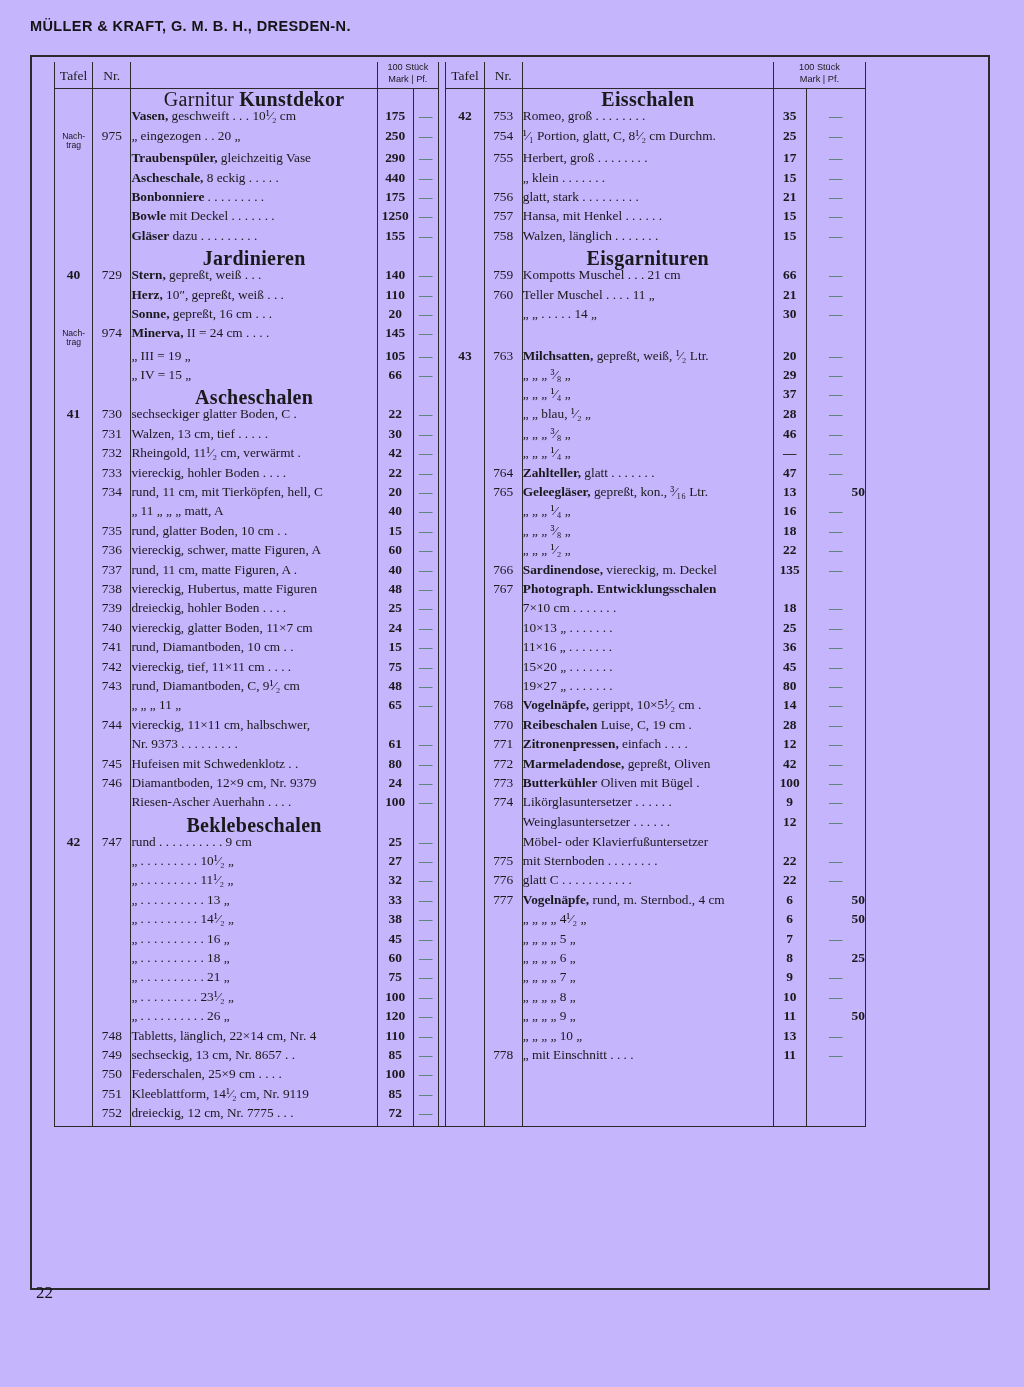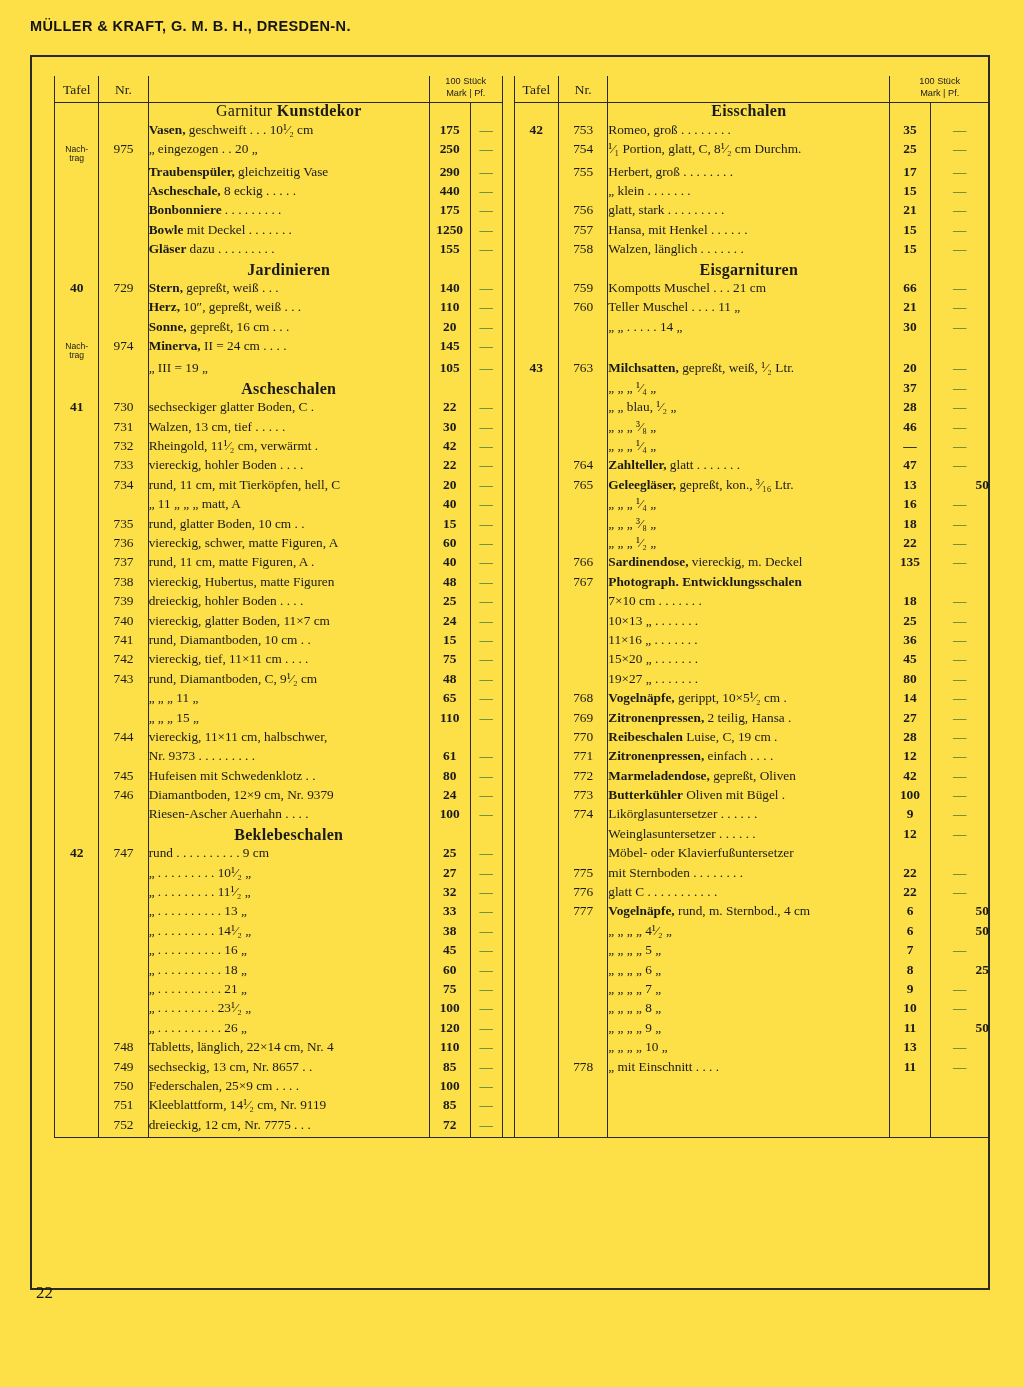--- a/index.html
+++ b/index.html
@@ -6,21 +6,21 @@
   body{
     width:1024px;height:1387px;
     background:#ffffff;
     font-family:"Liberation Serif", serif;
     color:#1a1a1a;
     position:relative;
     overflow:hidden;
   }
   .page{
     position:absolute;inset:0;
-    background:#fde047;
+    background:#c4b5fd;
   }
   .header{
     position:absolute;
     top:18px;left:30px;
     font-family:"Liberation Sans", sans-serif;
     font-weight:bold;
     font-size:14.5px;
     letter-spacing:0.4px;
     color:#141414;
   }
@@ -34,22 +34,22 @@
   
   .frame{
     position:absolute;
     left:30px;top:55px;
     width:960px;height:1235px;
     border:2.5px solid #2a2a2a;
     box-sizing:border-box;
   }
   .inner{
     position:absolute;
-    left:54px;top:76px;
-    width:936px;height:1222px;
+    left:54px;top:62px;
+    width:812px;height:1222px;
   }
   table.cat{
     border-collapse:collapse;
     font-family:"Liberation Serif", serif;
     font-size:13.3px;
     line-height:1.0;
   }
   
   col.c-tafel{width:46px;}
   col.c-nr{width:52px;}
@@ -85,21 +85,21 @@
   }
   .tafel{text-align:center;font-weight:bold;font-size:13.5px;padding-top:1px;}
   .tafel.small{font-family:"Liberation Sans",sans-serif;font-size:8.6px;font-weight:normal;line-height:1.05;padding-top:3px;}
   .nr{text-align:center;font-size:13.4px;padding-top:1px;}
   .desc{padding-left:7px;white-space:nowrap;padding-top:1px;}
   .mark{text-align:center;font-weight:bold;font-size:13.4px;padding-top:1px;}
   .pf{text-align:center;font-size:13.4px;padding-top:1px;color:#2a6b3a;}
   .pf.num{color:#1a1a1a;font-weight:bold;padding-left:45px;}
   .sect{
     text-align:center;
-    font-size:16px;
+    font-size:20px;
     padding-top:12px;
     padding-bottom:7px;
     letter-spacing:0.3px;
   }
   .sect .light{font-family:"Liberation Serif",serif;}
   .b{font-weight:bold;}
   .spacer{width:12px;}
 </style>
 </head>
 <body>
@@ -323,20 +323,33 @@
             <td class="vr mark">105</td>
             <td class="vr pf">—</td>
             <td class="spacer"></td>
             <td class="vl vr tafel">43</td>
             <td class="vr nr">763</td>
             <td class="vr desc"><span class="b">Milchsatten,</span> gepreßt, weiß, ¹⁄₂ Ltr.</td>
             <td class="vr mark">20</td>
             <td class="vr pf">—</td>
           </tr>
           <tr>
+            <td class="vl vr tafel"></td>
+            <td class="vr nr"></td>
+            <td class="vr desc">„        IV = 15  „</td>
+            <td class="vr mark">66</td>
+            <td class="vr pf">—</td>
+            <td class="spacer"></td>
+            <td class="vl vr tafel"></td>
+            <td class="vr nr"></td>
+            <td class="vr desc">„          „          „   ³⁄₈  „</td>
+            <td class="vr mark">29</td>
+            <td class="vr pf">—</td>
+          </tr>
+          <tr>
             <td class="vl vr"></td>
             <td class="vr"></td>
             <td class="vr sect"><span class="light"></span><span class="b">Ascheschalen</span></td>
             <td class="vr"></td>
             <td class="vr"></td>
             <td class="spacer"></td>
             <td class="vl vr tafel"></td>
             <td class="vr nr"></td>
             <td class="vr desc">„          „          „   ¹⁄₄  „</td>
             <td class="vr mark">37</td>
@@ -541,33 +554,20 @@
             <td class="vl vr tafel"></td>
             <td class="vr nr"></td>
             <td class="vr desc">„          „          „   11   „</td>
             <td class="vr mark">65</td>
             <td class="vr pf">—</td>
             <td class="spacer"></td>
             <td class="vl vr tafel"></td>
             <td class="vr nr">768</td>
             <td class="vr desc"><span class="b">Vogelnäpfe,</span> gerippt, 10×5¹⁄₂ cm .</td>
             <td class="vr mark">14</td>
-            <td class="vr pf">—</td>
-          </tr>
-          <tr>
-            <td class="vl vr tafel"></td>
-            <td class="vr nr"></td>
-            <td class="vr desc">„          „          „   15   „</td>
-            <td class="vr mark">110</td>
-            <td class="vr pf">—</td>
-            <td class="spacer"></td>
-            <td class="vl vr tafel"></td>
-            <td class="vr nr">769</td>
-            <td class="vr desc"><span class="b">Zitronenpressen,</span> 2 teilig, Hansa .</td>
-            <td class="vr mark">27</td>
             <td class="vr pf">—</td>
           </tr>
           <tr>
             <td class="vl vr tafel"></td>
             <td class="vr nr">744</td>
             <td class="vr desc">viereckig, 11×11 cm, halbschwer,</td>
             <td class="vr mark"></td>
             <td class="vr pf"></td>
             <td class="spacer"></td>
             <td class="vl vr tafel"></td>

